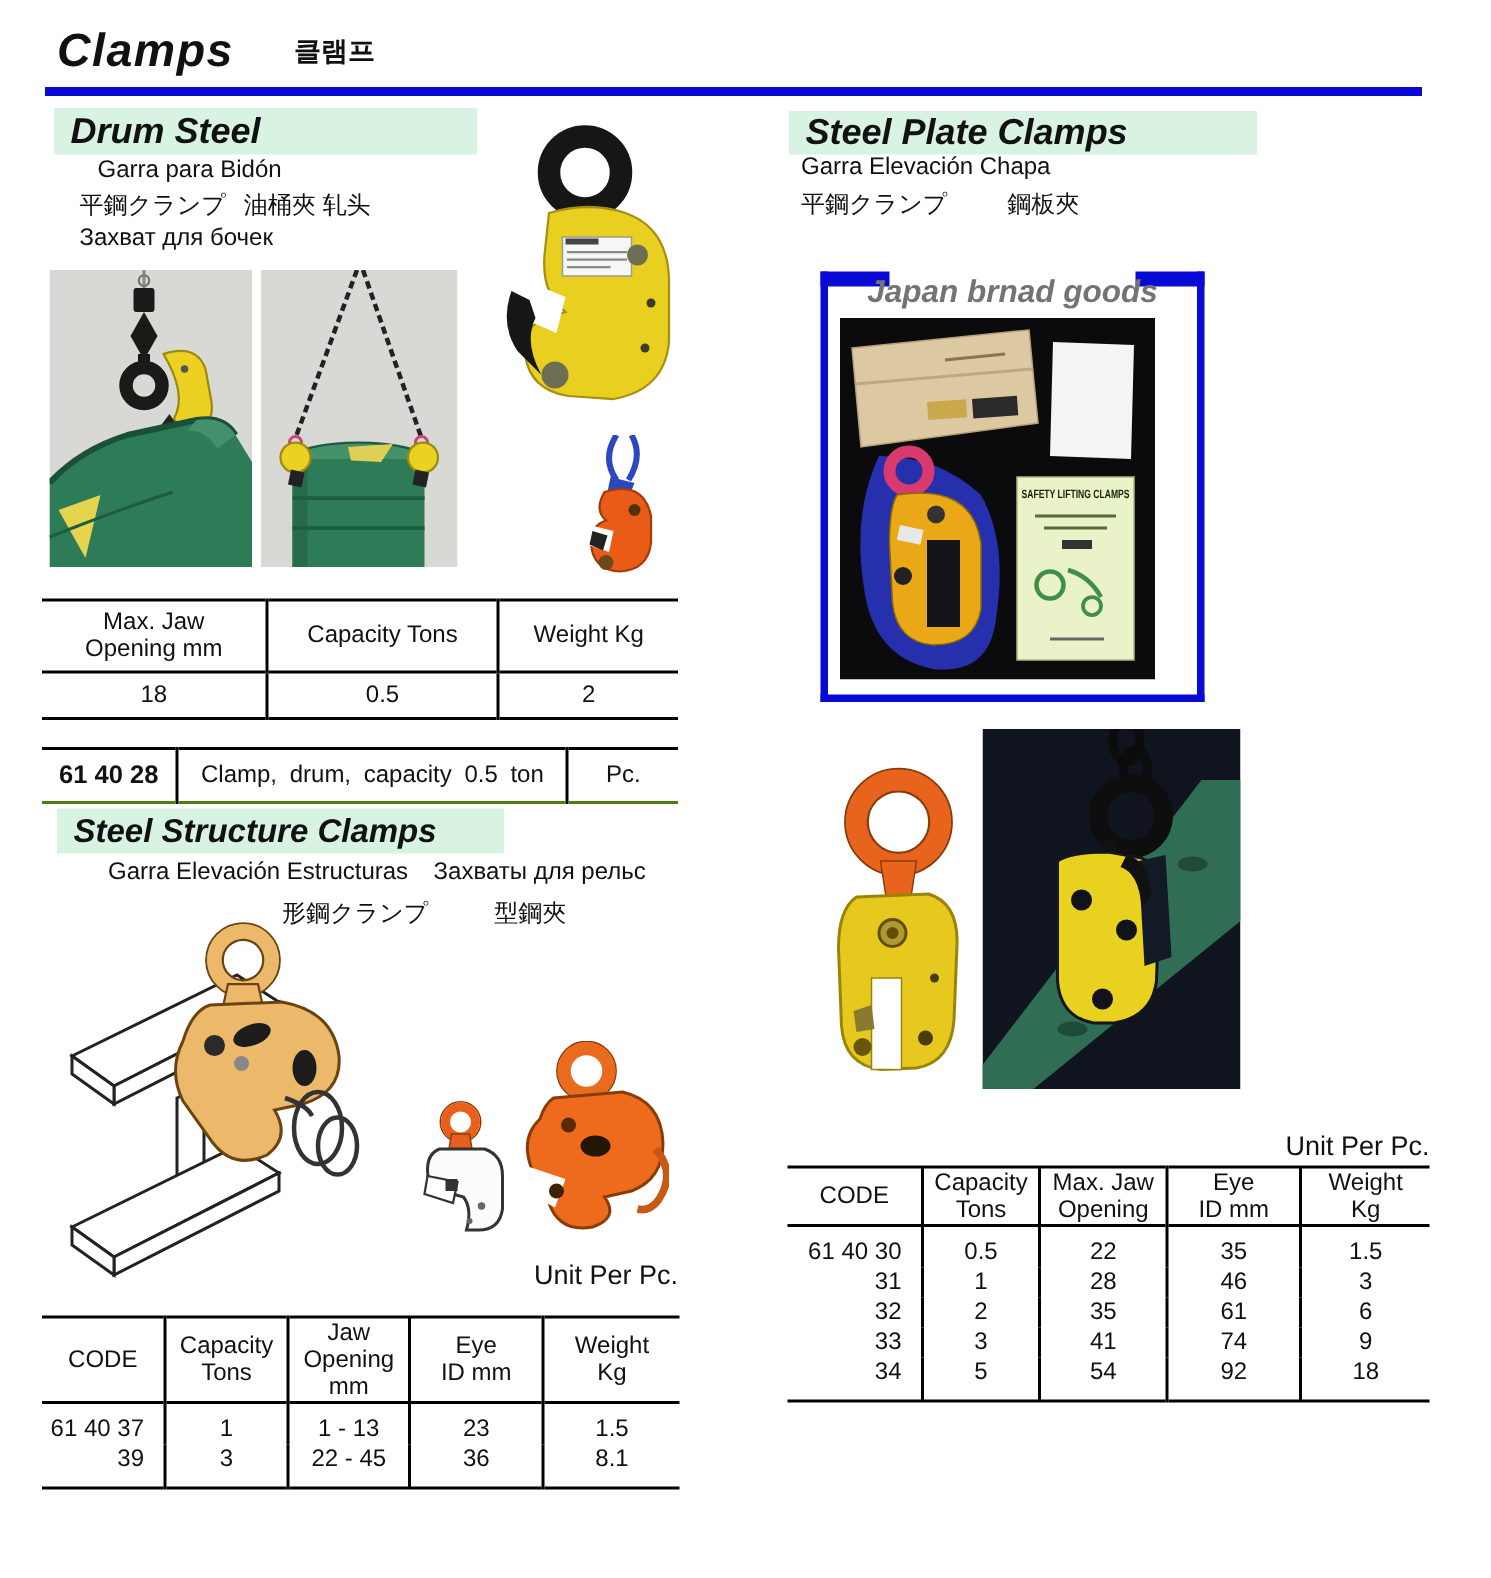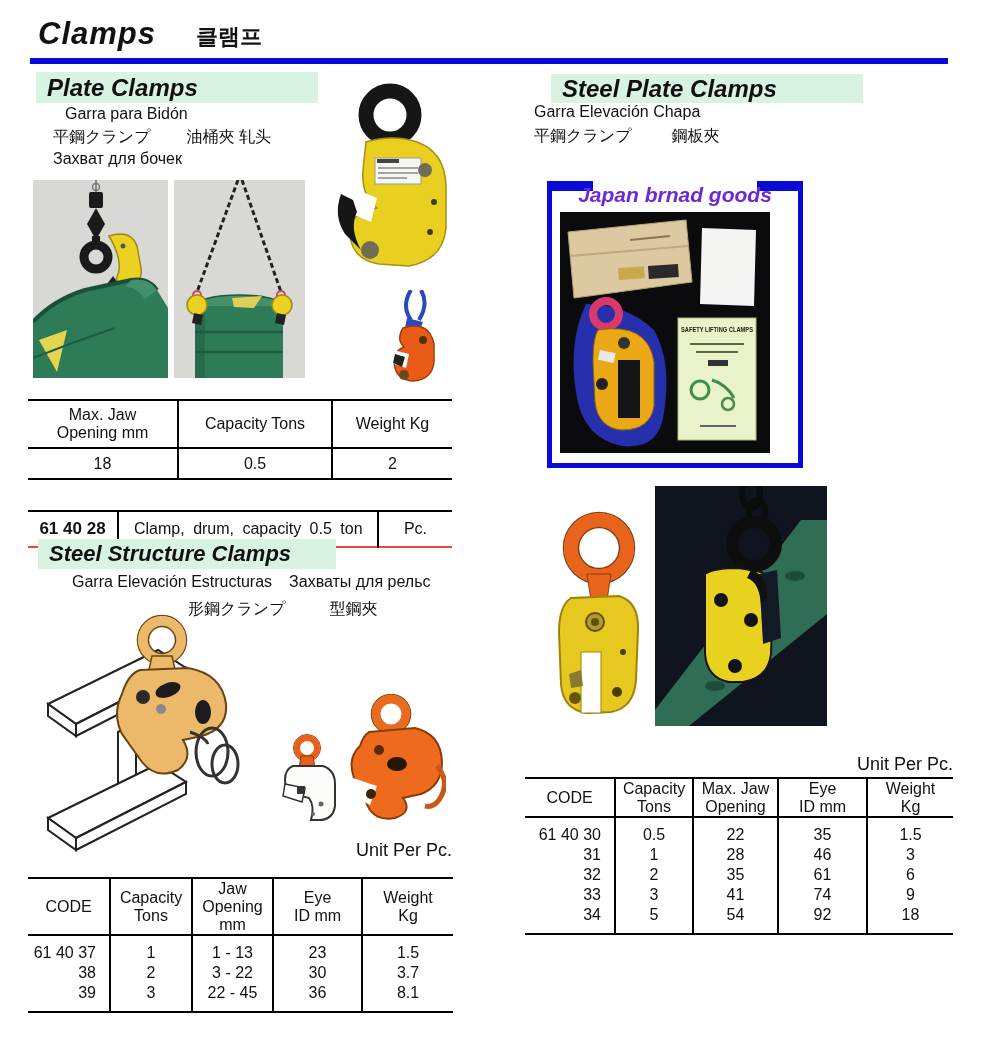--- a/index.html
+++ b/index.html
@@ -1,57 +1,57 @@
 <!DOCTYPE html>
 <html><head>
 <meta charset="utf-8">
 <style>
   html,body{margin:0;padding:0;background:#fff;}
   .page{position:relative;width:994px;height:1052px;background:#ffffff;overflow:hidden;
         font-family:"Liberation Sans",sans-serif;color:#111;border-radius:18px;}
   .abs{position:absolute;}
   .page-title{font-style:italic;font-weight:bold;font-size:31px;letter-spacing:1px;}
-  .page-title-ko{font-weight:bold;font-size:22px;}
+  .page-title-ko{font-weight:bold;font-size:18px;}
   .rule{background:#0a0ad6;}
   .sec-h{background:#d9f3e3;font-style:italic;font-weight:bold;padding-left:11px;white-space:nowrap;}
   .sub{font-size:16px;white-space:nowrap;}
   .unit-note{font-size:18px;text-align:right;white-space:nowrap;}
   .cat-table{border-collapse:collapse;table-layout:fixed;font-size:16px;border-top:2px solid #000;border-bottom:2px solid #000;}
   .cat-table th,.cat-table td{border-left:2px solid #000;text-align:center;vertical-align:middle;
         padding:0;font-weight:normal;white-space:pre-line;line-height:18px;}
   .cat-table th:first-child,.cat-table td:first-child{border-left:none;}
   .cat-table thead tr{border-bottom:2px solid #000;}
   .cat-table tbody tr:first-child td{padding-top:7px;}
   .cat-table tbody tr:last-child td{padding-bottom:8px;}
   .cat-table tbody td{line-height:20px;}
   .code-cell{font-weight:bold;text-align:right !important;padding-right:13px !important;}
-  .order-table{border-collapse:collapse;table-layout:fixed;font-size:16px;border-top:2px solid #000;border-bottom:2px solid #ef4444;margin-top:12px;}
+  .order-table{border-collapse:collapse;table-layout:fixed;font-size:16px;border-top:2px solid #000;border-bottom:2px solid #4d7c0f;}
   .order-table td{border-left:2px solid #000;vertical-align:middle;}
   .order-table td:first-child{border-left:none;font-weight:bold;text-align:center;font-size:17px;}
   .order-desc{padding-left:15px;word-spacing:4px;}
   .order-unit{text-align:center;}
   .japan-box{border:5px solid #0a0ad6;border-top:none;}
   .japan-bar{background:#0a0ad6;}
-  .japan-title{color:#6d28d9;font-style:italic;font-weight:bold;font-size:21px;text-align:center;white-space:nowrap;}
+  .japan-title{color:#737373;font-style:italic;font-weight:bold;font-size:21px;text-align:center;white-space:nowrap;}
   svg{display:block;}
   svg text{font-family:"Liberation Sans",sans-serif;}
 </style>
 </head>
 <body>
 
 <div class="page">
 
   <span class="abs page-title" style="left:38px;top:16px;">Clamps</span>
   <span class="abs page-title-ko" style="left:196px;top:22px;">클램프</span>
   <div class="abs rule" style="left:30px;top:58px;width:918px;height:6px;"></div>
 
-  <div class="abs sec-h" style="left:36px;top:72px;width:271px;height:31px;font-size:24px;line-height:31px;">Plate Clamps</div>
+  <div class="abs sec-h" style="left:36px;top:72px;width:271px;height:31px;font-size:24px;line-height:31px;">Drum Steel</div>
   <div class="abs sub" style="left:65px;top:105px;">Garra para Bidón</div>
   <div class="abs sub" style="left:53px;top:127px;">
-    <span>平鋼クランプ</span><span style="margin-left:36px;">油桶夾 轧头</span>
+    <span>平鋼クランプ</span><span style="margin-left:12px;">油桶夾 轧头</span>
   </div>
   <div class="abs sub" style="left:53px;top:150px;">Захват для бочек</div>
 
   <svg class="abs" style="left:33px;top:180px;" width="135" height="198" viewBox="0 0 135 198">
     <rect width="135" height="198" fill="#d8d8d5"></rect>
     <line x1="63" y1="0" x2="63" y2="14" stroke="#8a8a8a" stroke-width="2"></line>
     <circle cx="63" cy="7" r="3.5" fill="none" stroke="#777" stroke-width="1.5"></circle>
     <rect x="56" y="12" width="14" height="16" rx="2" fill="#1a1a1a"></rect>
     <polygon points="63,28 72,44 63,60 54,44" fill="#1a1a1a"></polygon>
     <rect x="59" y="56" width="8" height="9" fill="#1a1a1a"></rect>
@@ -229,37 +229,30 @@
     </thead>
     <tbody>
       <tr>
         <td class="code-cell">61 40 37</td>
         <td>1</td>
         <td>1 - 13</td>
         <td>23</td>
         <td>1.5</td>
       </tr>
       <tr>
-        <td class="code-cell">38</td>
-        <td>2</td>
-        <td>3 - 22</td>
-        <td>30</td>
-        <td>3.7</td>
-      </tr>
-      <tr>
         <td class="code-cell">39</td>
         <td>3</td>
         <td>22 - 45</td>
         <td>36</td>
         <td>8.1</td>
       </tr>
     </tbody>
   </table>
 
-  <div class="abs sec-h" style="left:551px;top:74px;width:301px;height:29px;font-size:24px;line-height:29px;">Steel Plate Clamps</div>
+  <div class="abs sec-h" style="left:526px;top:74px;width:301px;height:29px;font-size:24px;line-height:29px;">Steel Plate Clamps</div>
   <div class="abs sub" style="left:534px;top:103px;">Garra Elevación Chapa</div>
   <div class="abs sub" style="left:534px;top:126px;">
     <span>平鋼クランプ</span><span style="margin-left:40px;">鋼板夾</span>
   </div>
 
   <div class="abs japan-box" style="left:547px;top:181px;width:246px;height:282px;"></div>
   <div class="abs japan-bar" style="left:547px;top:181px;width:46px;height:10px;"></div>
   <div class="abs japan-bar" style="left:757px;top:181px;width:46px;height:10px;"></div>
   <div class="abs japan-title" style="left:560px;top:183px;width:230px;">Japan brnad goods</div>
 

